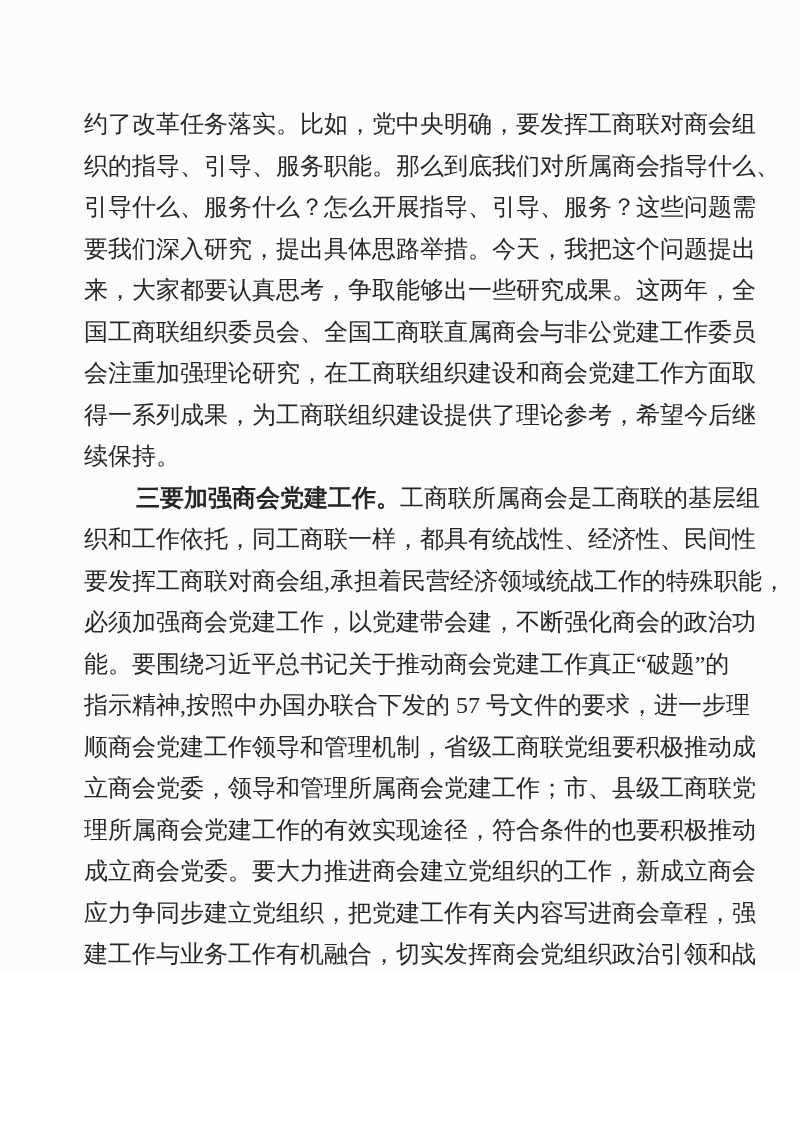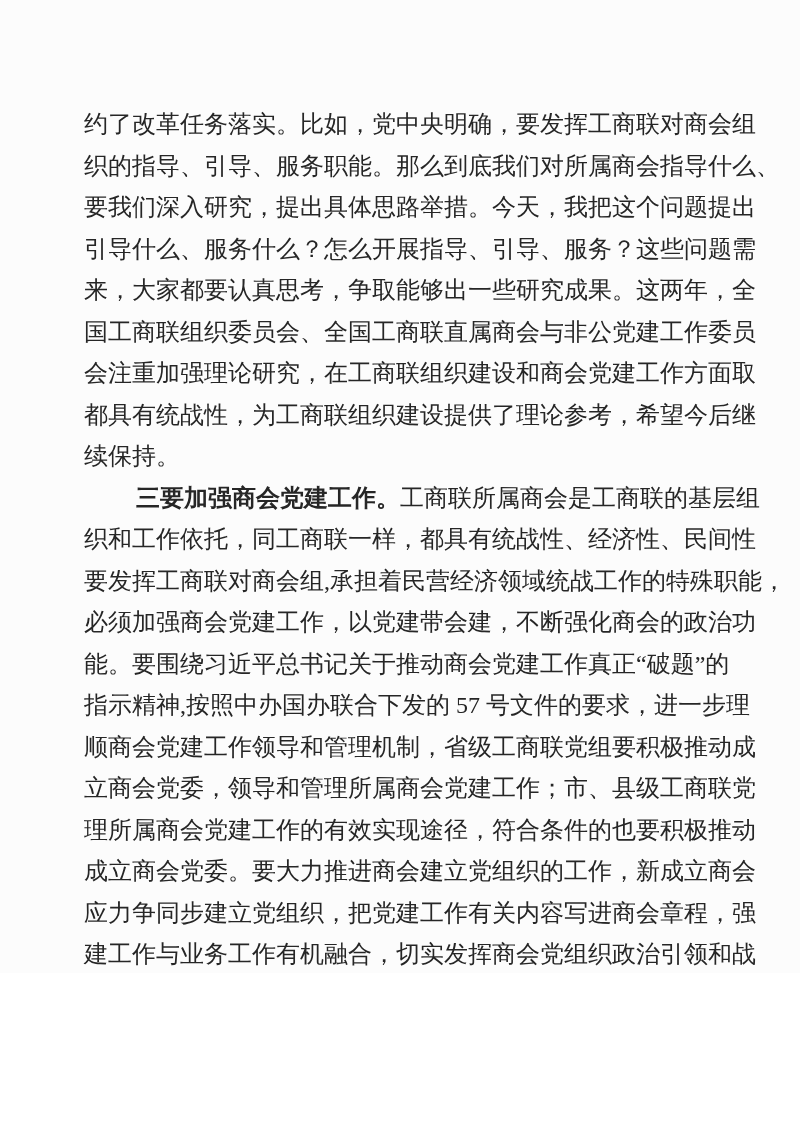--- a/index.html
+++ b/index.html
@@ -46,26 +46,26 @@
     color: #262626;
   }
 </style>
 </head>
 <body>
 
 <div class="page">
   <div class="content">
     <div class="line">约了改革任务落实。比如，党中央明确，要发挥工商联对商会组</div>
     <div class="line">织的指导、引导、服务职能。那么到底我们对所属商会指导什么、</div>
+    <div class="line">引导什么、服务什么？怎么开展指导、引导、服务？这些问题需</div>
     <div class="line">要我们深入研究，提出具体思路举措。今天，我把这个问题提出</div>
-    <div class="line">引导什么、服务什么？怎么开展指导、引导、服务？这些问题需</div>
     <div class="line">来，大家都要认真思考，争取能够出一些研究成果。这两年，全</div>
     <div class="line">国工商联组织委员会、全国工商联直属商会与非公党建工作委员</div>
     <div class="line">会注重加强理论研究，在工商联组织建设和商会党建工作方面取</div>
-    <div class="line">都具有统战性，为工商联组织建设提供了理论参考，希望今后继</div>
+    <div class="line">得一系列成果，为工商联组织建设提供了理论参考，希望今后继</div>
     <div class="line">续保持。</div>
 
     <div class="line para-start"><span class="lead-bold">三要加强商会党建工作。</span><span>工商联所属商会是工商联的基层组</span></div>
     <div class="line">织和工作依托，同工商联一样，都具有统战性、经济性、民间性</div>
     <div class="line">要发挥工商联对商会组,承担着民营经济领域统战工作的特殊职能，</div>
     <div class="line">必须加强商会党建工作，以党建带会建，不断强化商会的政治功</div>
     <div class="line">能。要围绕习近平总书记关于推动商会党建工作真正“破题”的</div>
     <div class="line">指示精神,按照中办国办联合下发的 57 号文件的要求，进一步理</div>
     <div class="line">顺商会党建工作领导和管理机制，省级工商联党组要积极推动成</div>
     <div class="line">立商会党委，领导和管理所属商会党建工作；市、县级工商联党</div>

